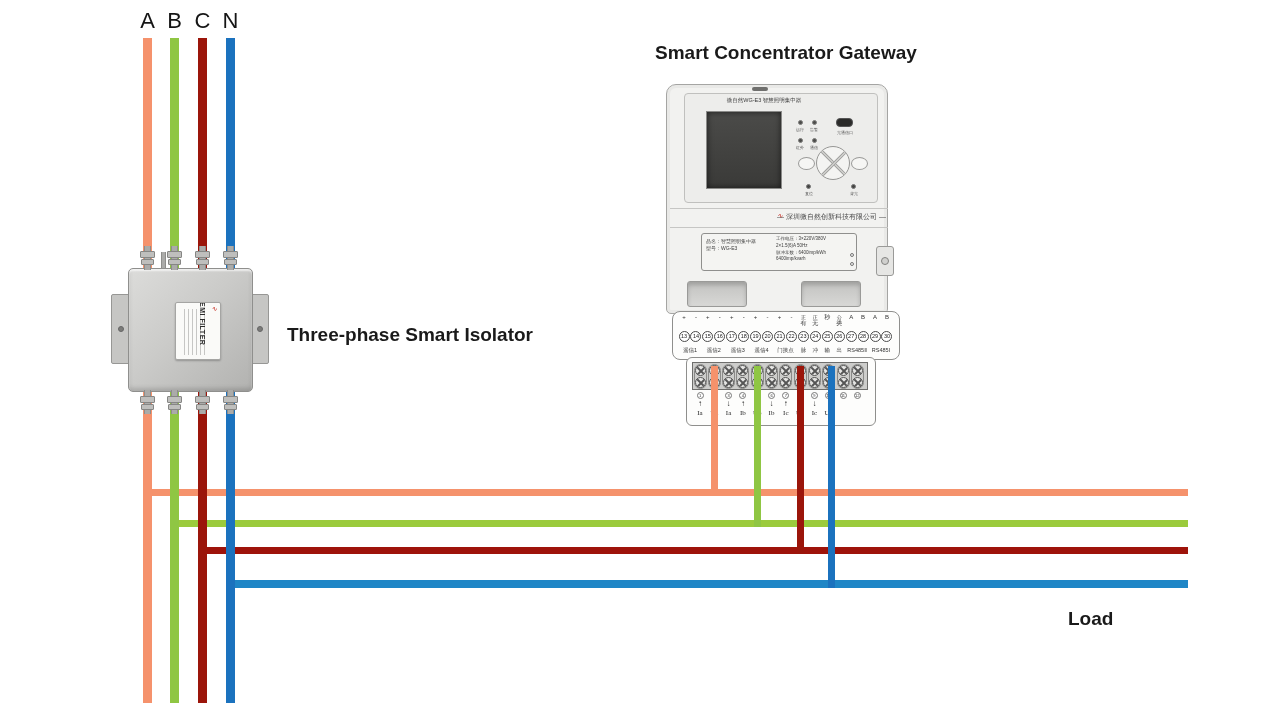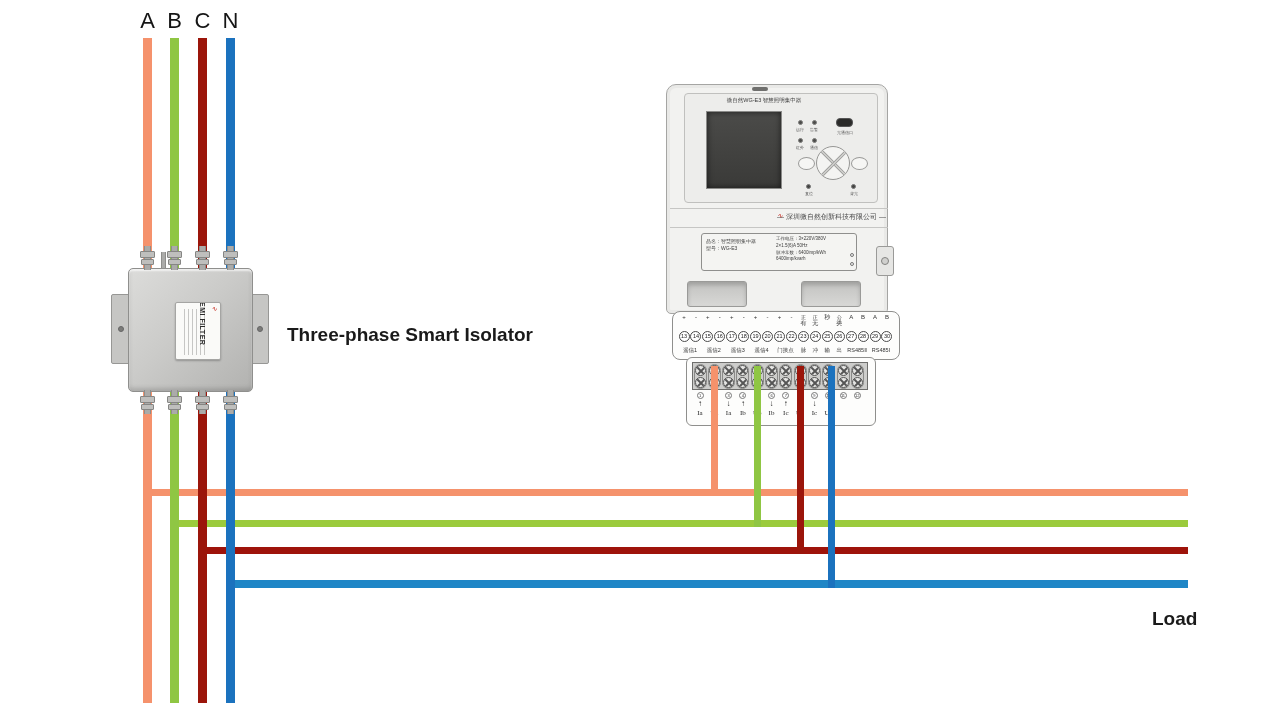--- a/index.html
+++ b/index.html
@@ -13,21 +13,21 @@
   .hwire.thick{height:8px;}
   .dwire{width:7px;z-index:40;}
 
   .phase-label{top:8px;width:22px;text-align:center;font-size:22px;font-weight:500;
                color:#151515;z-index:50;}
 
   
   .title{font-size:19px;font-weight:700;color:#1a1a1a;z-index:50;white-space:nowrap;}
   .t-gateway{left:655px;top:42px;}
   .t-isolator{left:287px;top:324px;}
-  .t-load{left:1152px;top:608px;}
+  .t-load{left:1068px;top:608px;}
 
   
   #isolator,#gateway{left:0;top:0;width:100%;height:100%;z-index:30;pointer-events:none;}
   .flange{width:19px;height:70px;top:294px;background:#C6C6C4;border:1px solid #979795;border-radius:2px;}
   .fl-l{left:111px;} .fl-r{left:250px;}
   .fscrew{left:6px;top:31px;width:6px;height:6px;border-radius:50%;background:#7b7b79;border:1px solid #666;}
   .iso-body{left:128px;top:268px;width:125px;height:124px;border-radius:5px;
             background:linear-gradient(135deg,#DCDCDA 0%,#CBCBC9 45%,#B2B2B0 100%);
             border:1px solid #8F8F8D;box-shadow:inset 0 2px 2px rgba(255,255,255,.7),inset 0 -3px 4px rgba(0,0,0,.15);}
   .sticker{left:46px;top:33px;width:46px;height:58px;background:#FAFAF8;border:1px solid #A5A5A3;
@@ -86,20 +86,21 @@
   .bnum{width:7px;height:7px;border:1px solid #777;border-radius:50%;font-size:4px;line-height:5.5px;
         text-align:center;color:#333;background:#fff;}
   .barrow{width:8px;text-align:center;font-size:8px;line-height:9px;color:#222;}
   .blab{width:16px;text-align:center;font-size:7px;color:#2a2a2a;font-family:"Liberation Serif",serif;}
 </style>
 </head>
 <body>
 
 <div id="stage">
 
+  <div class="title t-gateway">Smart Concentrator Gateway</div>
   <div class="title t-isolator">Three-phase Smart Isolator</div>
   <div class="title t-load">Load</div>
 
   <div id="isolator">
     <div class="flange fl-l">
       <i class="fscrew"></i>
       </div>
     <div class="flange fl-r">
       <i class="fscrew"></i>
       </div>

